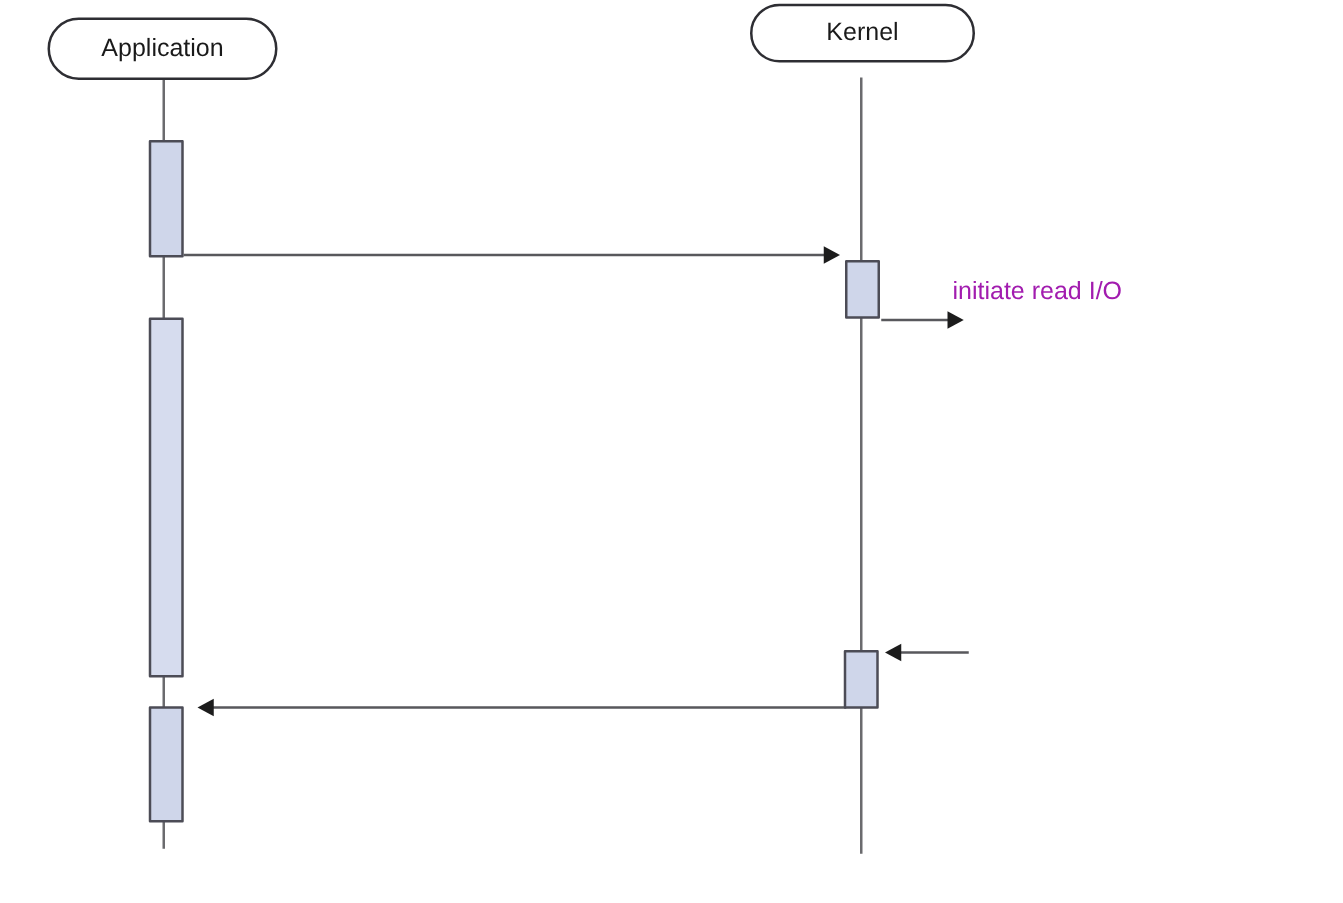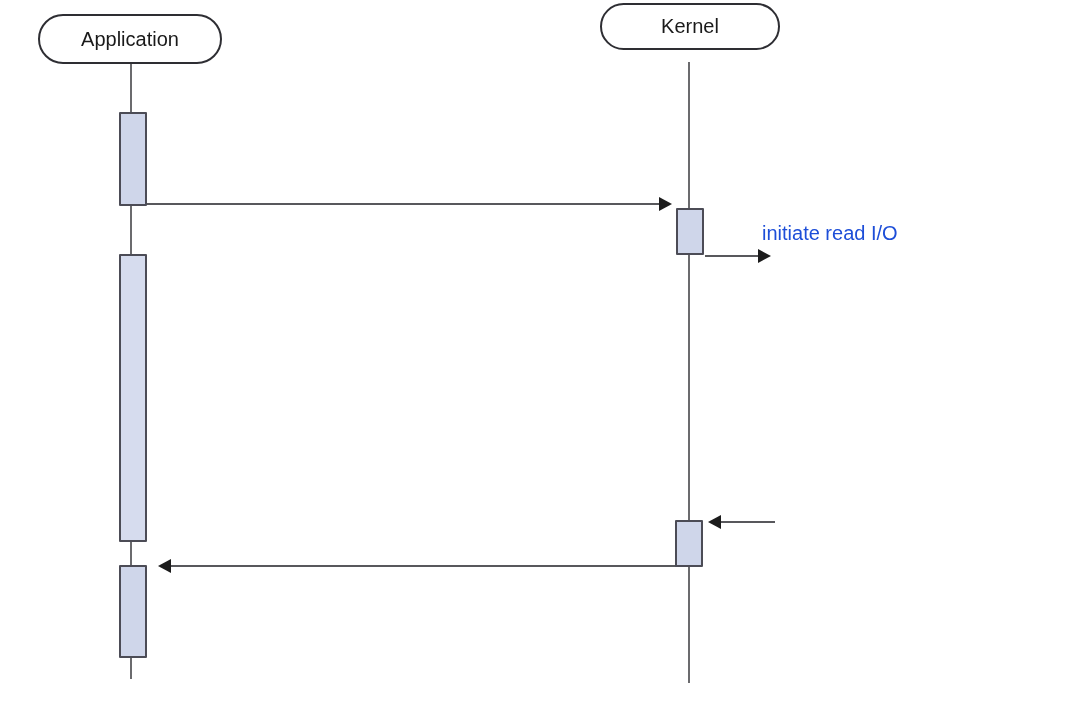--- a/index.html
+++ b/index.html
@@ -86,21 +86,21 @@
 
   .msg-call     { left: 147px; top: 196px; width: 525px; }
   .msg-initiate { left: 705px; top: 248px; width: 66px;  }
   .msg-response { left: 708px; top: 514px; width: 67px;  }
   .msg-return   { left: 158px; top: 558px; width: 519px; }
 
   
   .msg-label {
     position: absolute;
     font-size: 20px;
-    color: #1d4ed8;
+    color: #a21caf;
     white-space: nowrap;
     z-index: 5;
   }
   .label-initiate { left: 762px; top: 222px; }
   .label-response { left: 763px; top: 486px; }
 </style>
 </head>
 <body>
 
 <div class="canvas">

